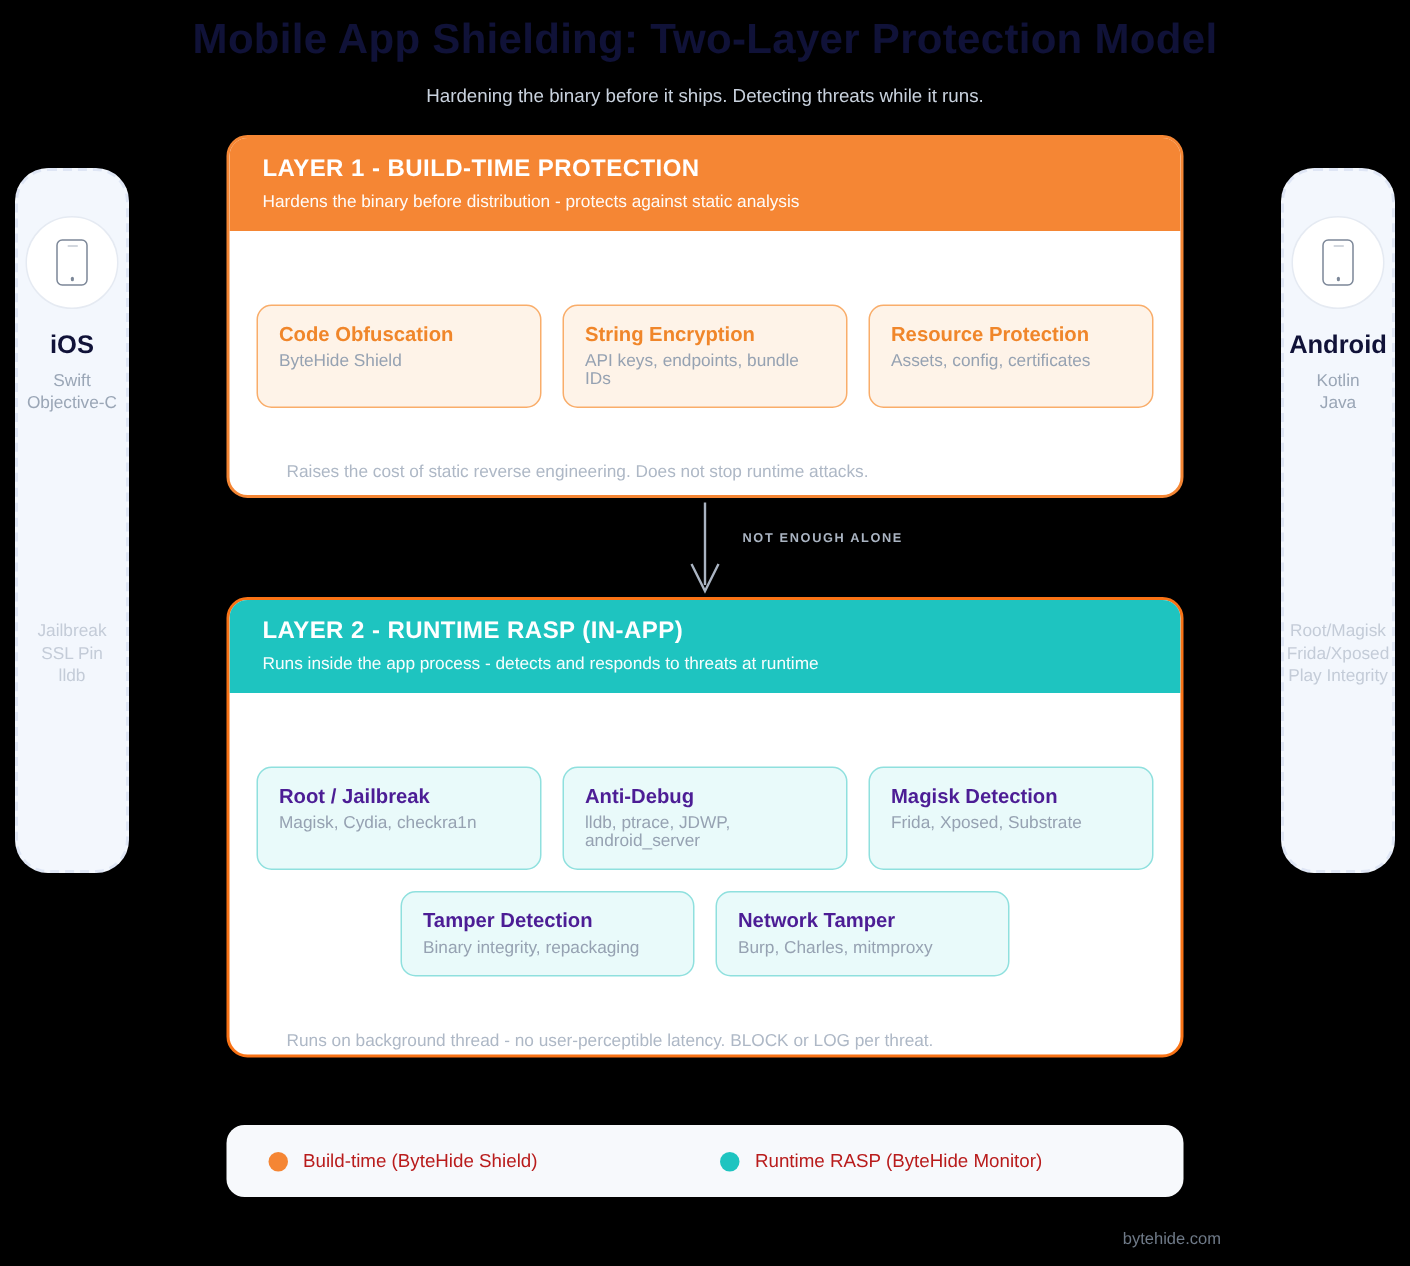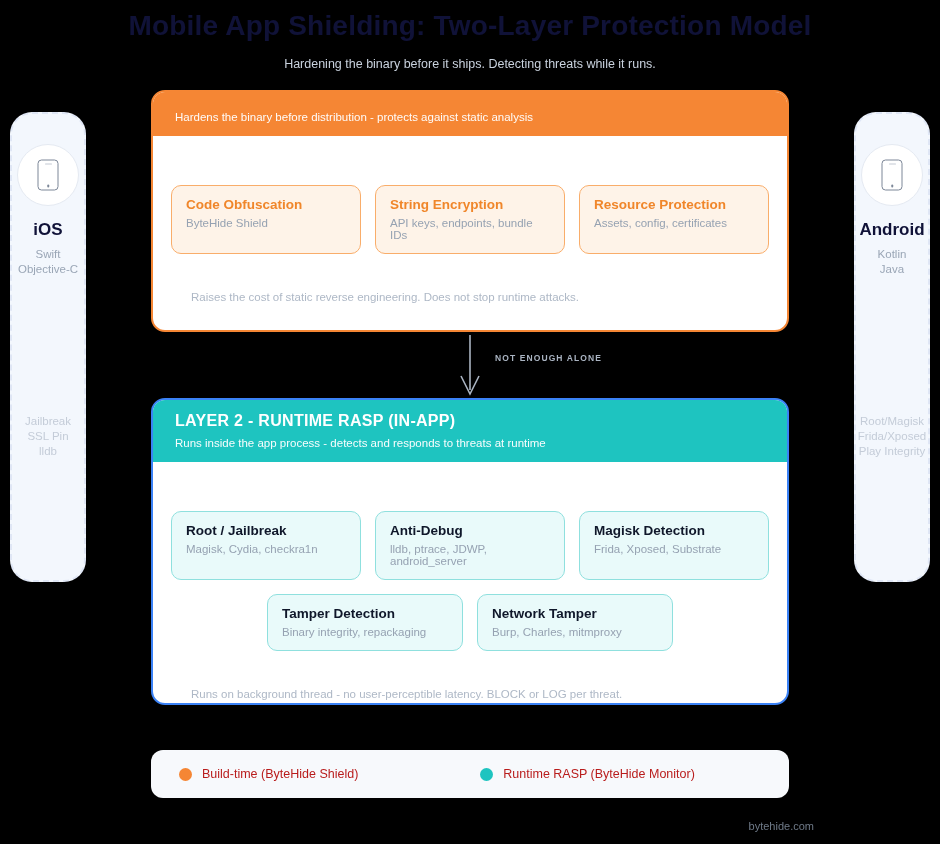--- a/index.html
+++ b/index.html
@@ -54,40 +54,40 @@
     position:absolute;left:0;right:0;top:300px;text-align:center;
     font-size:11.5px;color:#c4ccd8;line-height:15px;
   }
 
   
   .layer{
     position:absolute;left:151px;width:638px;box-sizing:border-box;
     border-radius:14px;background:#ffffff;overflow:hidden;
   }
   .layer.one{top:90px;height:242px;border:2px solid #f58634;}
-  .layer.two{top:398px;height:307px;border:2px solid #3b82f6;}
+  .layer.two{top:398px;height:307px;border:2px solid #f97316;}
   .layer-head{padding:12px 22px 13px;}
   .layer.one .layer-head{background:#f58634;}
   .layer.two .layer-head{background:#1ec4c0;}
   .layer-title{font-size:16px;font-weight:bold;color:#ffffff;letter-spacing:.3px;}
   .layer-sub{font-size:11.5px;color:#ffffff;margin-top:7px;opacity:.97;}
   .layer-body{padding:16px 18px 0;margin-top:33px;}
 
   .card-row{display:flex;gap:14px;}
   .card-row.centered{justify-content:center;margin-top:14px;}
   .card{
     box-sizing:border-box;border-radius:10px;padding:11px 14px 12px;
     flex:1 1 0;min-width:0;
   }
   .card.w-auto{flex:0 0 auto;min-width:196px;}
   .card.orange{background:#fef3e8;border:1.5px solid #f9ad6a;}
   .card.teal{background:#e9fafa;border:1.5px solid #8fe0de;}
   .card-title{font-size:13.5px;font-weight:bold;margin-bottom:5px;}
   .card.orange .card-title{color:#f0862a;}
-  .card.teal  .card-title{color:#0f172a;}
+  .card.teal  .card-title{color:#4c1d95;}
   .card-sub{font-size:11.5px;color:#96a2b2;}
 
   .layer-note{
     font-size:11.5px;color:#aeb8c6;padding:37px 20px 0;
   }
 
   
   .connector{position:absolute;left:151px;top:332px;width:638px;height:66px;}
   .conn-label{
     position:absolute;left:344px;top:21px;font-size:8.5px;font-weight:bold;
@@ -142,20 +142,21 @@
     </div>
     <div class="side-threats">
       <div>Root/Magisk</div>
       <div>Frida/Xposed</div>
       <div>Play Integrity</div>
     </div>
   </div>
 
   <div class="layer one">
     <div class="layer-head">
+      <div class="layer-title">LAYER 1 - BUILD-TIME PROTECTION</div>
       <div class="layer-sub">Hardens the binary before distribution - protects against static analysis</div>
     </div>
     <div class="layer-body">
       <div class="card-row">
         <div class="card orange">
           <div class="card-title">Code Obfuscation</div>
           <div class="card-sub">ByteHide Shield</div>
         </div>
         <div class="card orange">
           <div class="card-title">String Encryption</div>

